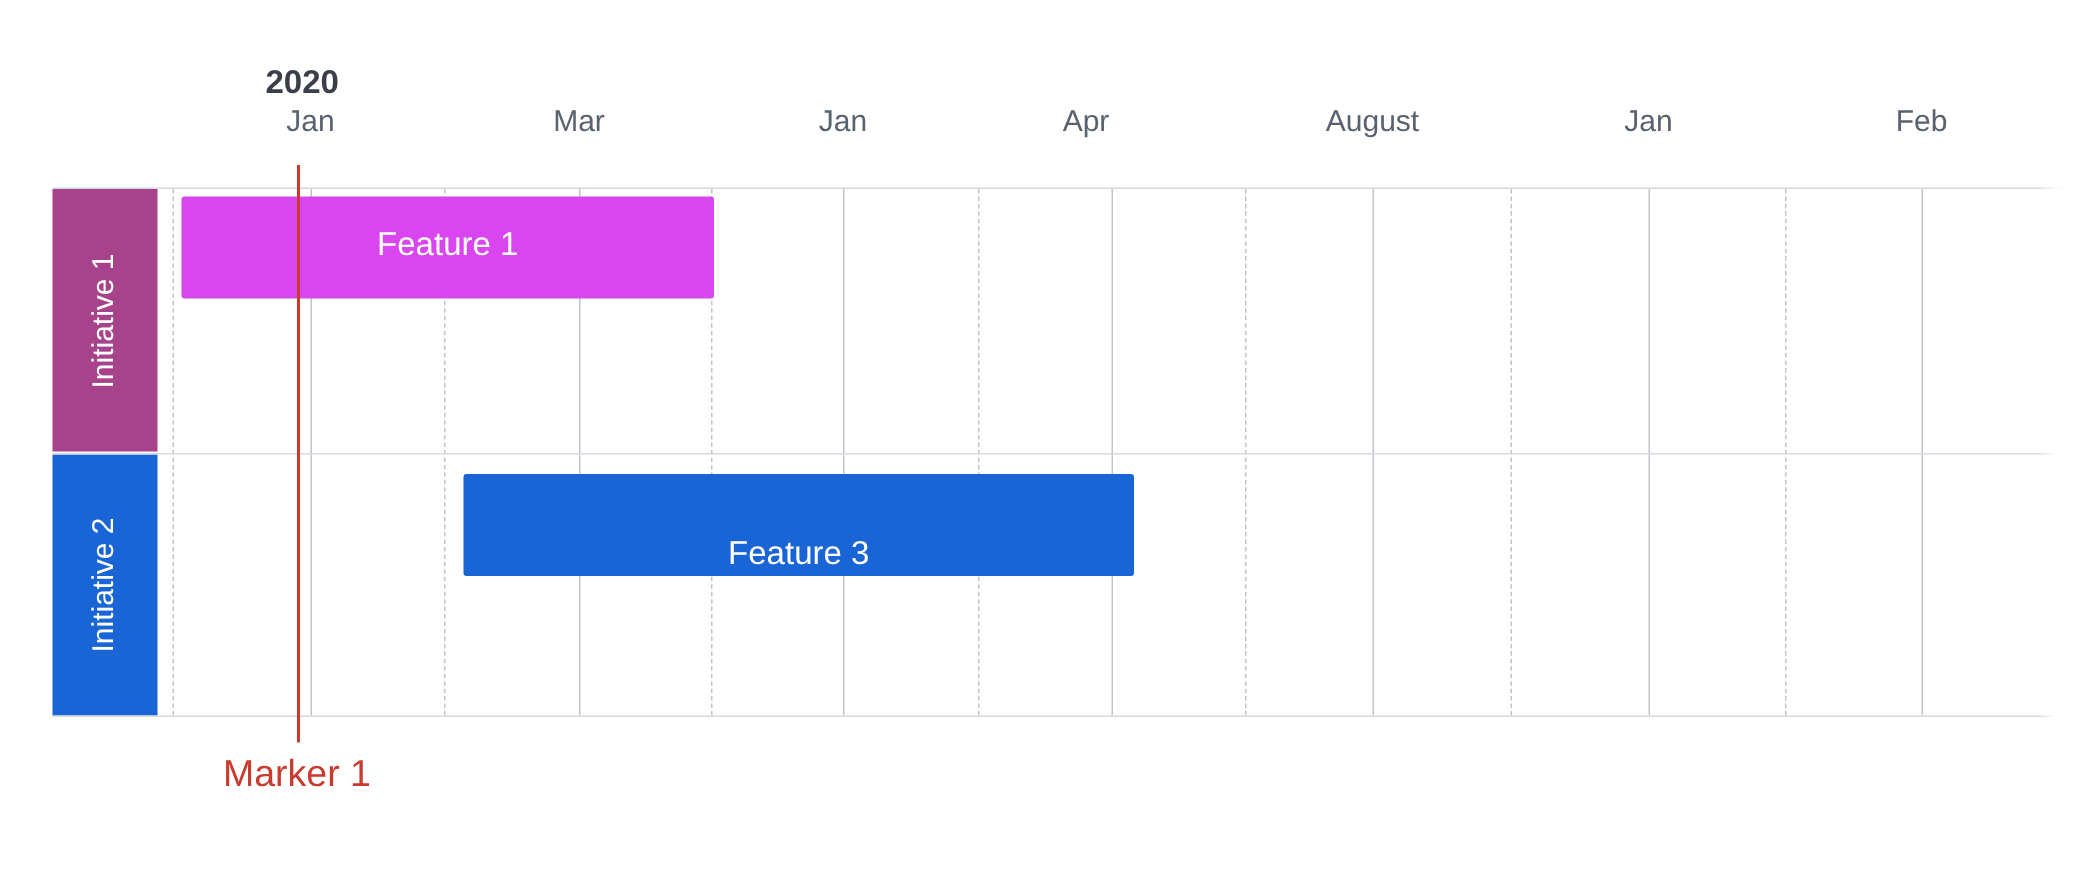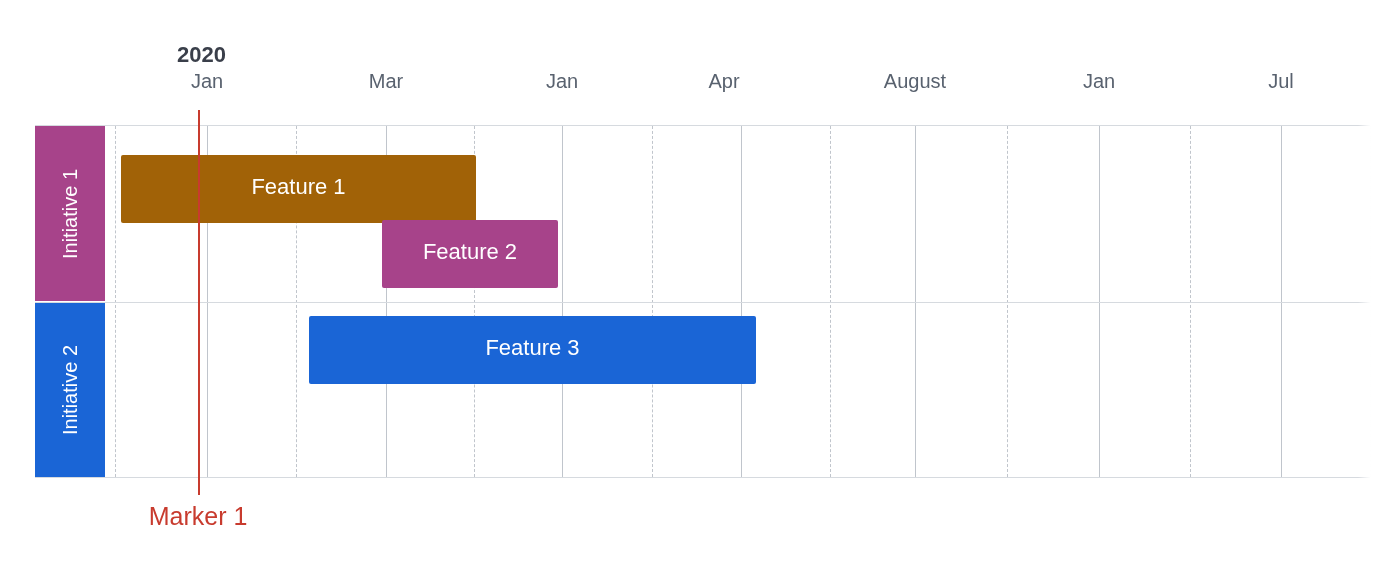--- a/index.html
+++ b/index.html
@@ -111,21 +111,21 @@
 <div class="chart">
 
   <div class="year-label" style="left:177px; top:42px;">2020</div>
 
   <div class="month-label" style="left:207px; top:70px;">Jan</div>
   <div class="month-label" style="left:386px; top:70px;">Mar</div>
   <div class="month-label" style="left:562px; top:70px;">Jan</div>
   <div class="month-label" style="left:724px; top:70px;">Apr</div>
   <div class="month-label" style="left:915px; top:70px;">August</div>
   <div class="month-label" style="left:1099px; top:70px;">Jan</div>
-  <div class="month-label" style="left:1281px; top:70px;">Jul</div>
+  <div class="month-label" style="left:1281px; top:70px;">Feb</div>
 
   <div class="plot">
 
     <div class="grid-minor" style="left:80px;"></div>
 
     <div class="grid-major" style="left:172px;"></div>
     <div class="grid-minor" style="left:261px;"></div>
 
     <div class="grid-major" style="left:351px;"></div>
     <div class="grid-minor" style="left:439px;"></div>
@@ -148,27 +148,24 @@
     <div class="swimlane-header" style="top:0; height:175px; background:#a7438a;">
       <span class="rot">Initiative 1</span>
     </div>
     <div class="swimlane-header" style="top:177px; height:174px; background:#1a65d6;">
       <span class="rot">Initiative 2</span>
     </div>
 
     <div class="lane-divider" style="top:176px;"></div>
     <div class="lane-divider" style="top:351px;"></div>
 
-    <div class="bar" style="left:86px; top:29px; width:355px; height:68px; background:#a16207;">
+    <div class="bar" style="left:86px; top:5px; width:355px; height:68px; background:#d946ef;">
       <span class="label">Feature 1</span>
     </div>
-    <div class="bar" style="left:347px; top:94px; width:176px; height:68px; background:#a7438a;">
-      <span class="label">Feature 2</span>
-    </div>
-    <div class="bar" style="left:274px; top:190px; width:447px; height:68px; background:#1a65d6;">
+    <div class="bar" style="left:274px; top:190px; width:447px; height:68px; background:#1a65d6;align-items:flex-end;">
       <span class="label">Feature 3</span>
     </div>
   </div>
 
   <div class="marker-line" style="left:198px; top:110px; height:385px;"></div>
   <div class="marker-label" style="left:198px; top:502px;">Marker 1</div>
 
 </div>
 
 </body></html>

